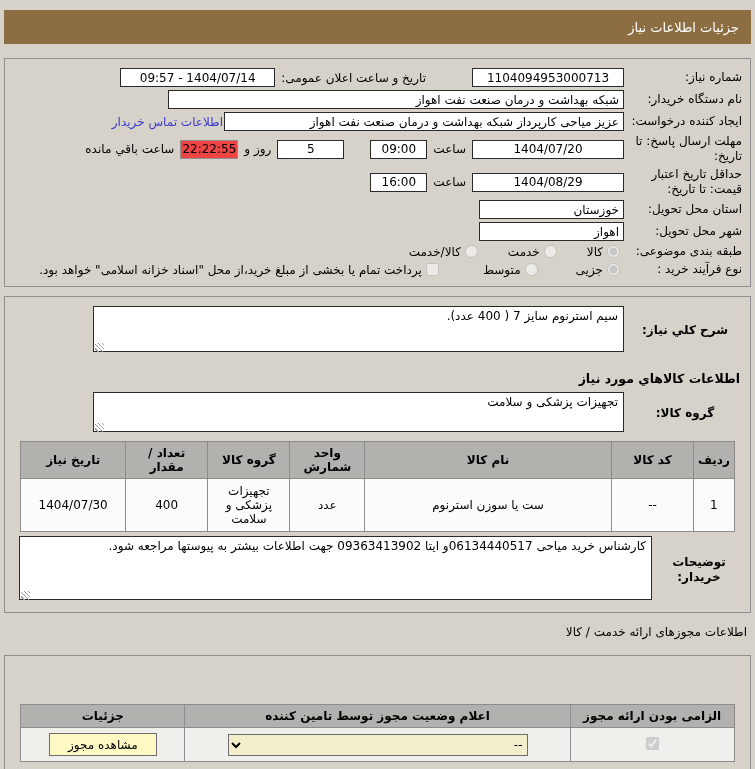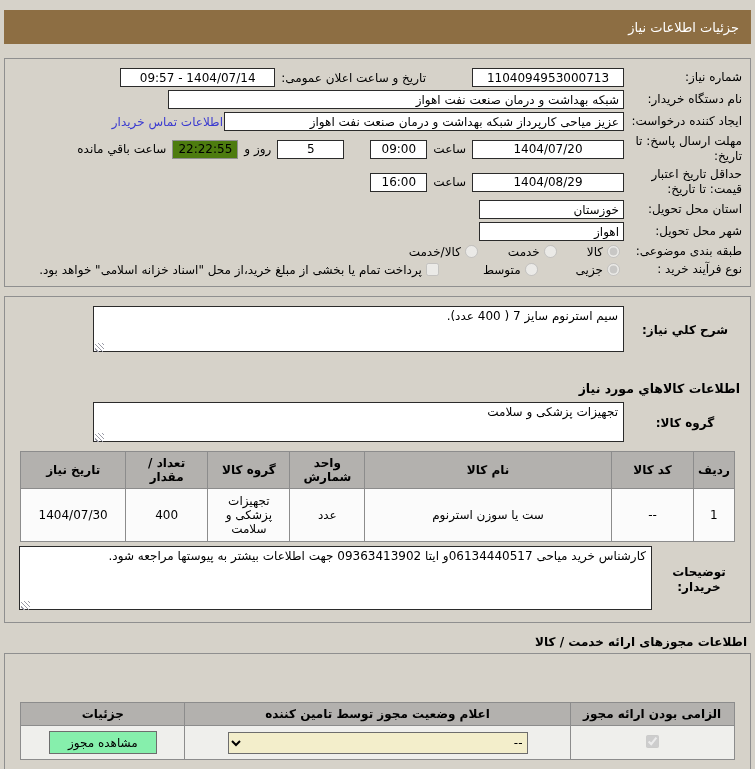--- a/index.html
+++ b/index.html
@@ -57,24 +57,24 @@
     font-size: 12px;
     padding: 0 4px;
     direction: rtl;
   }
   .center { text-align: center; }
   .right  { text-align: right; }
 
   .inline-lbl { margin: 0 6px; white-space: nowrap; }
 
   .timer {
-    background: #4d7c0f;
+    background: #ef4444;
     border: 1px solid #8f8f8f;
     height: 19px;
-    width: 66px;
+    width: 58px;
     display: inline-flex;
     align-items: center;
     justify-content: center;
     font-size: 12px;
   }
 
   a.contact { color: #3a3ad0; text-decoration: none; margin-right: 1px; white-space: nowrap; }
 
   .radio, .chk { width: 13px; height: 13px; margin: 0 4px 0 4px; accent-color: #6b6b6b; }
 
@@ -91,22 +91,22 @@
     text-align: right;
     position: relative;
   }
   .ta-wrap { position: relative; flex: 1; }
   .ta-wrap .grip {
     position: absolute; left: 2px; bottom: 3px; width: 9px; height: 9px;
     background: repeating-linear-gradient(45deg, transparent 0 2px, #9a9aa6 2px 3px);
     pointer-events: none;
   }
 
-  .sec-header { font-weight: bold; font-size: 12.5px; margin: 26px 2px 6px; }
-  .sec-header2 { font-size: 12px; margin: 12px 4px 4px; font-weight: bold; }
+  .sec-header { font-weight: bold; font-size: 12.5px; margin: 16px 2px 6px; }
+  .sec-header2 { font-size: 12px; margin: 12px 4px 16px; }
 
   table.dtable {
     width: 98%;
     margin: 6px auto 4px;
     border-collapse: collapse;
     font-size: 12px;
   }
   table.dtable th {
     background: #b3b1ae;
     border: 1px solid #8c8c8c;
@@ -123,21 +123,21 @@
   table.permits td { background: #efefec; height: 30px; }
 
   .btn {
     font-family: "DejaVu Sans", sans-serif;
     font-size: 12px;
     border: 1px solid #2b2b2b;
     height: 23px;
     padding: 2px 12px;
     cursor: pointer;
   }
-  .btn.yellow{ background: #86efac; border-color: #6d6d6d; min-width: 108px; }
+  .btn.yellow{ background: #fef9c3; border-color: #6d6d6d; min-width: 108px; }
 
   select.permit-select {
     width: 300px; height: 22px;
     background: #f3eecb;
     border: 1px solid #6d6d6d;
     font-family: "DejaVu Sans", sans-serif;
     font-size: 12px;
     direction: rtl;
   }
 

